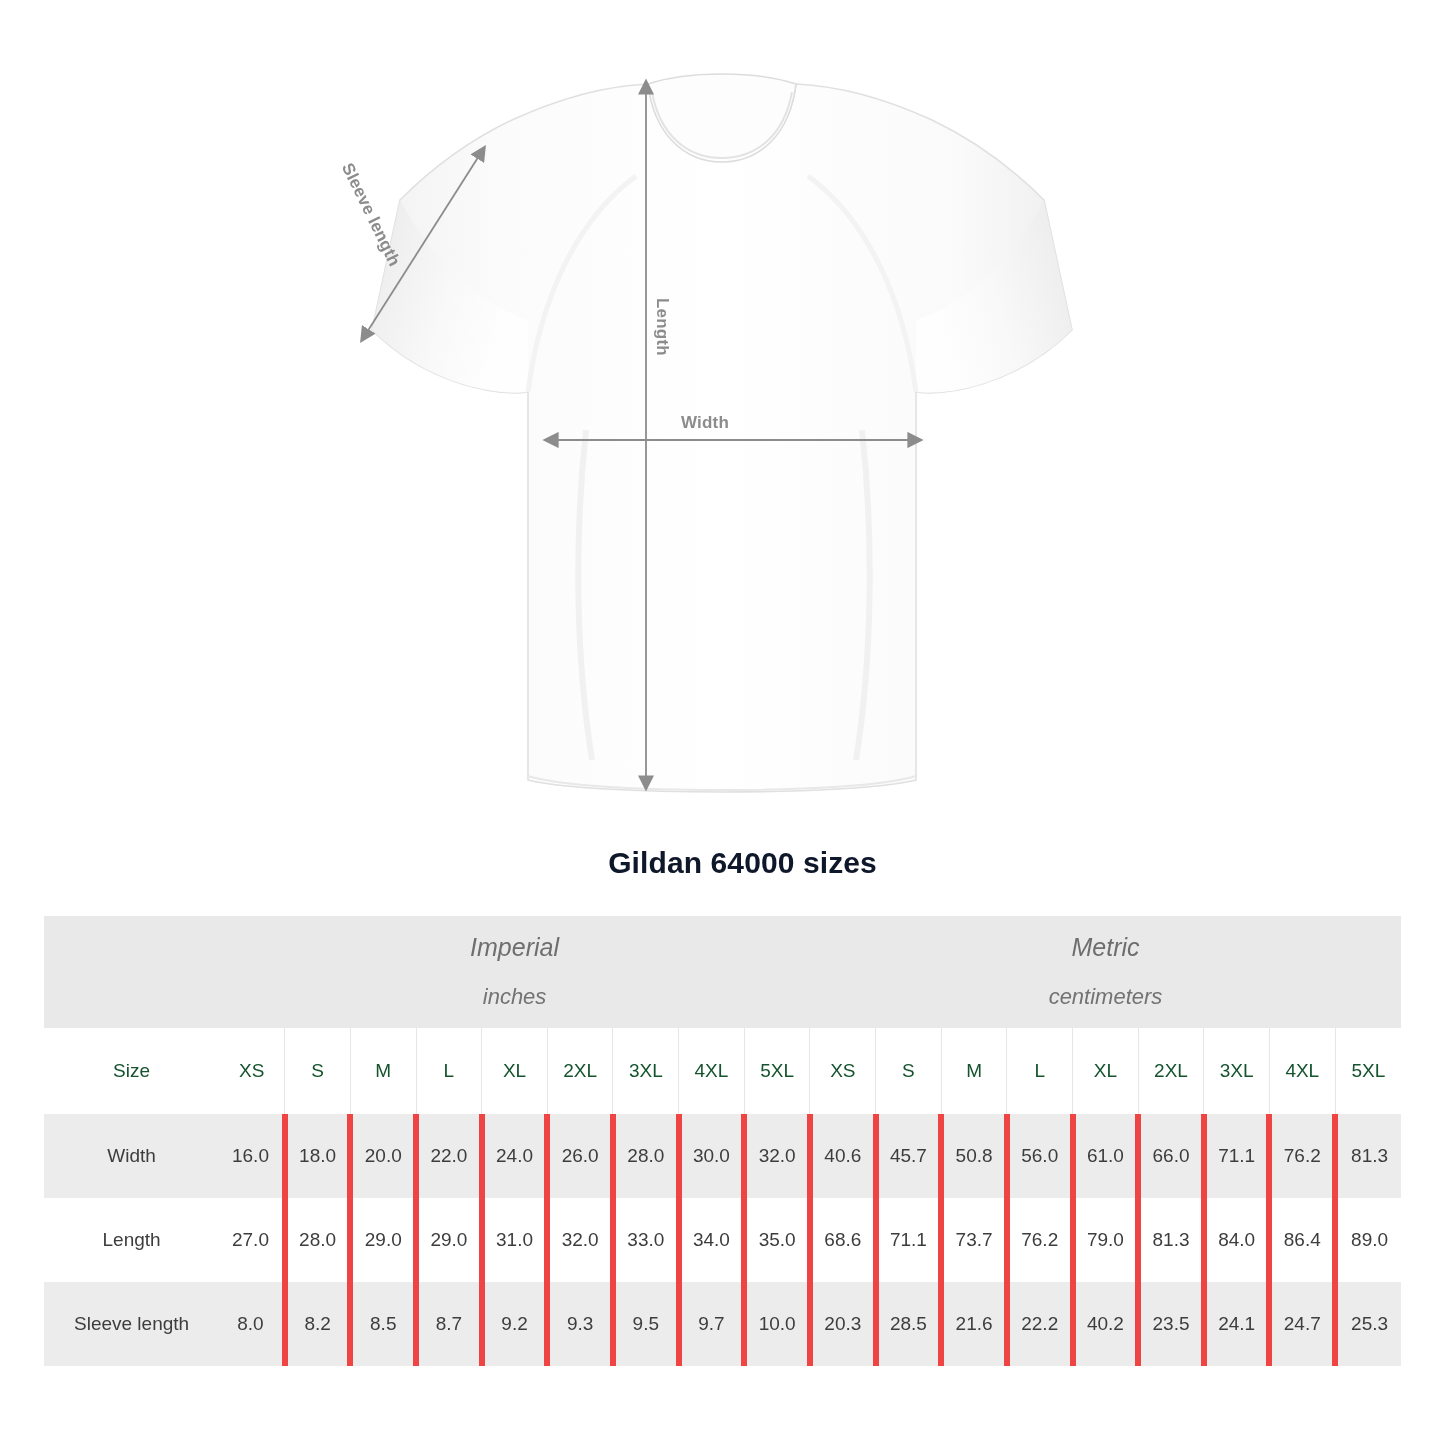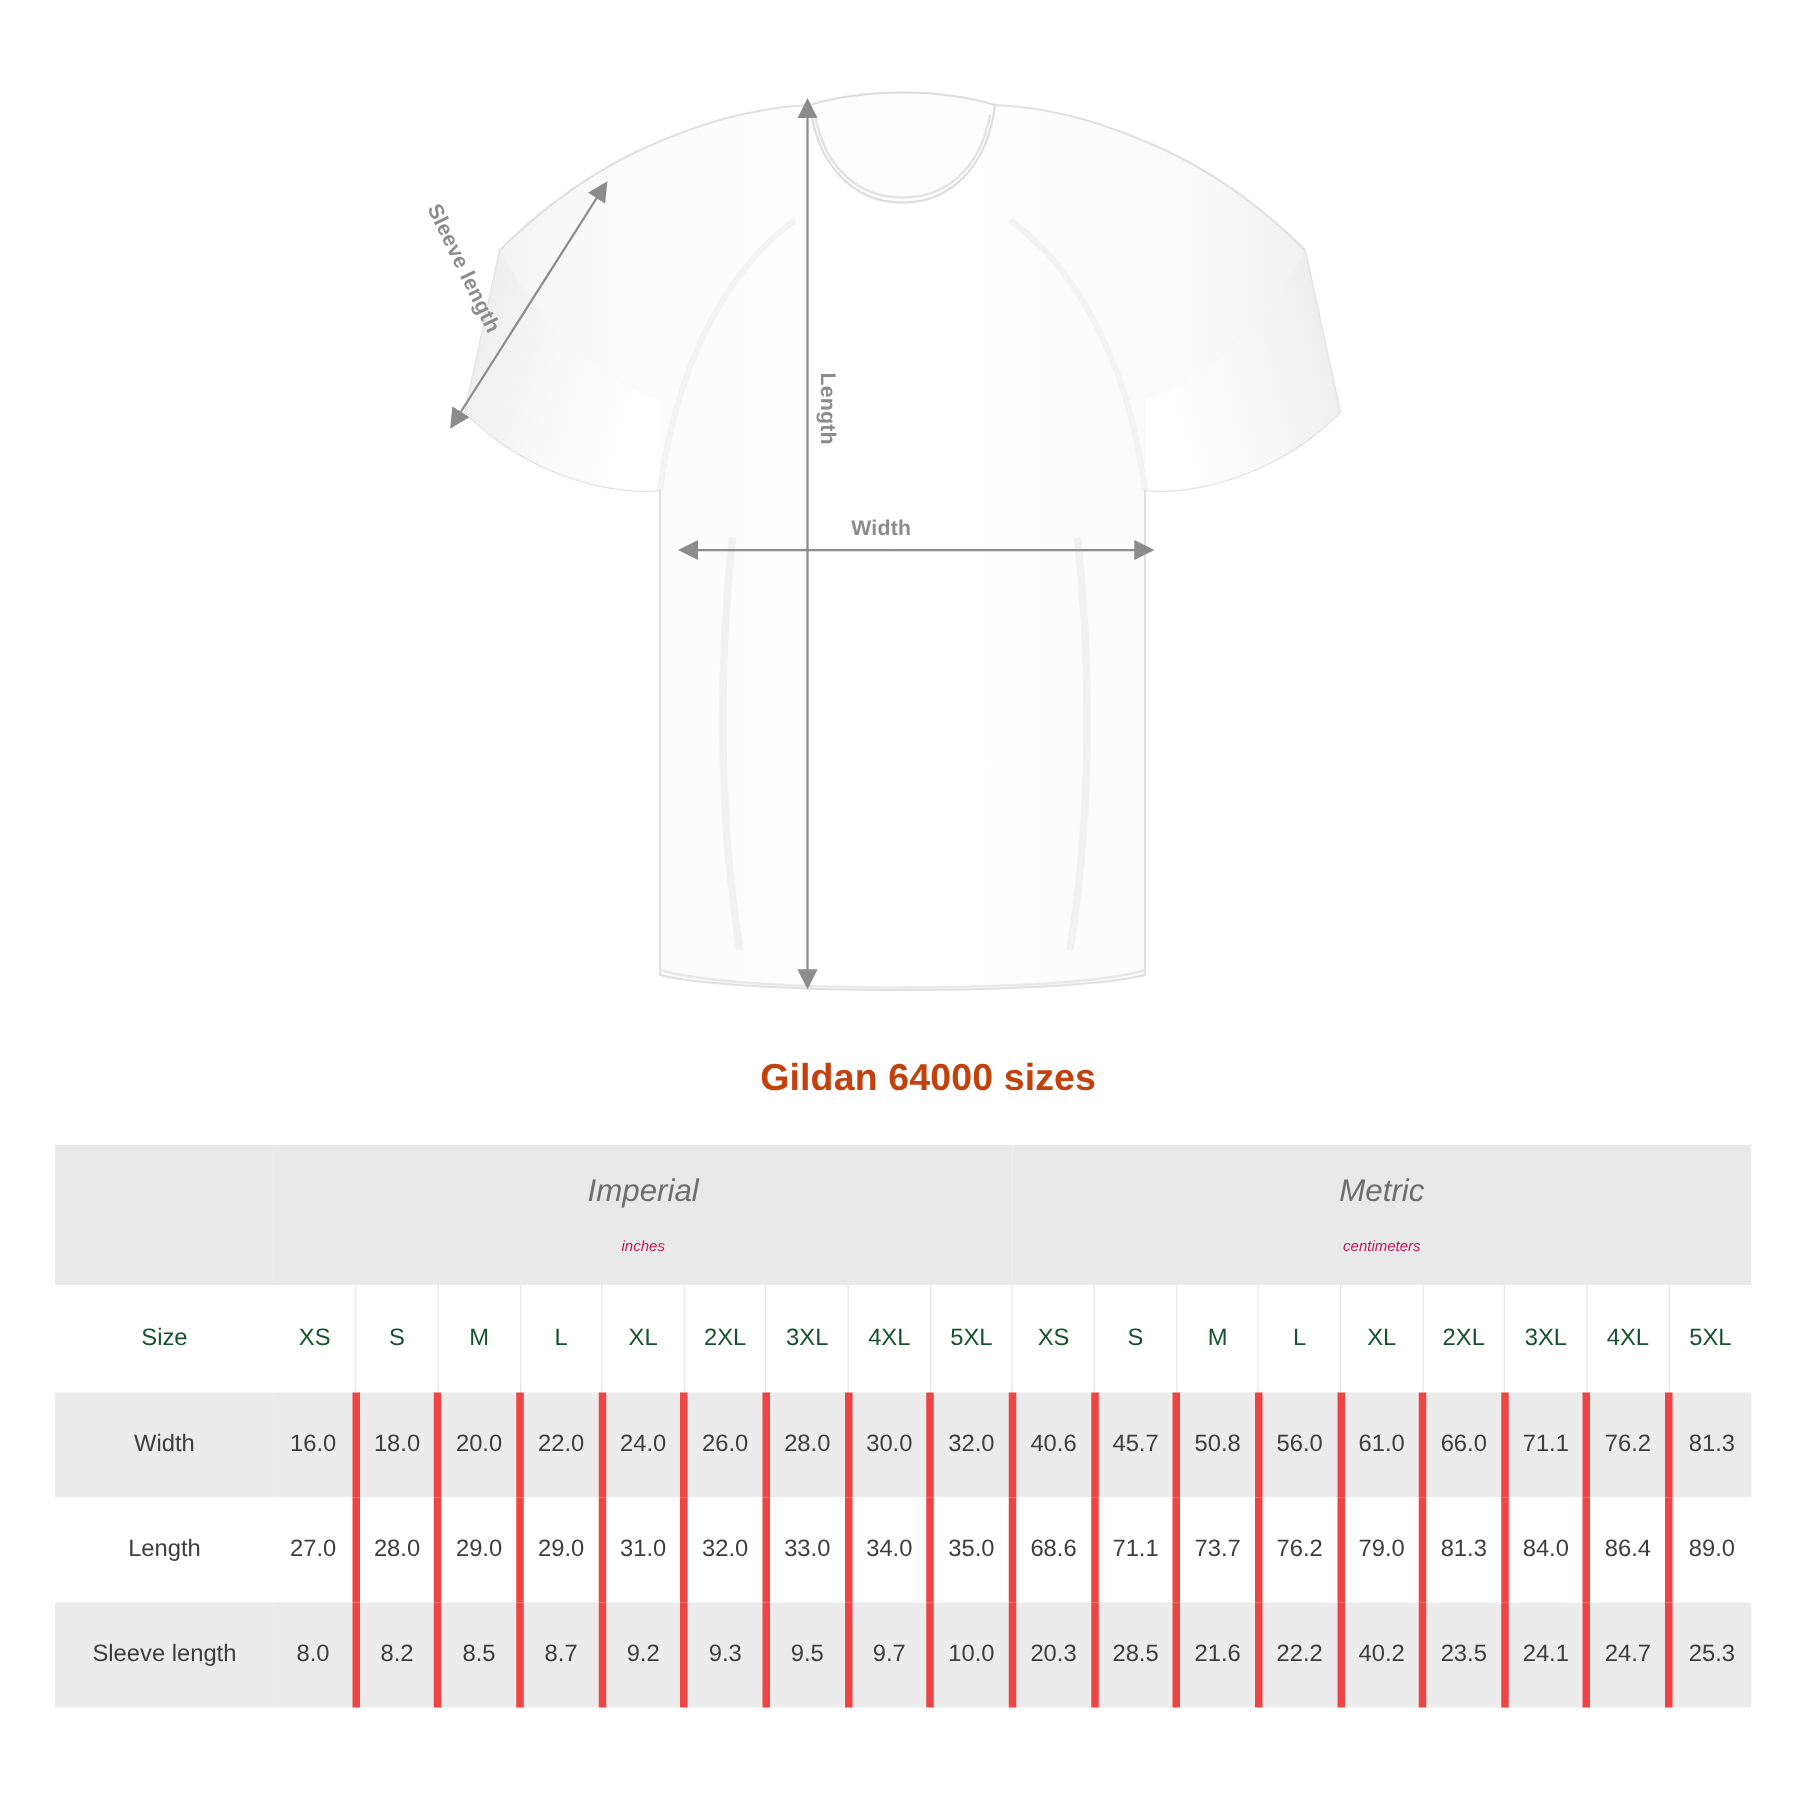--- a/index.html
+++ b/index.html
@@ -55,21 +55,21 @@
   }
 
   
   .heading-wrap {
     text-align: center;
     margin-top: 12px;
   }
   .chart-title {
     font-size: 30px;
     font-weight: bold;
-    color: #c2410c;
+    color: #0f172a;
     margin: 16px;
     letter-spacing: 0.1px;
     padding-left: 40px;
   }
   .chart-note {
     font-size: 17.5px;
     font-style: italic;
     color: #6b6b6b;
     margin: 18px 0 0 0;
   }
@@ -94,23 +94,23 @@
     color: #6e6e6e;
   }
   .unit-name {
     font-size: 25px;
     font-style: italic;
     font-weight: normal;
     color: #6e6e6e;
     line-height: 1.1;
   }
   .unit-sub {
-    font-size: 12px;
+    font-size: 22px;
     font-style: italic;
-    color: #be185d;
+    color: #737373;
     margin-top: 23px;
   }
   .row-label {
     font-weight: bold;
     font-size: 18px;
     color: #3d3d3d;
     width: 175px;
   }
   .size-head-row td {
     height: 84px;

